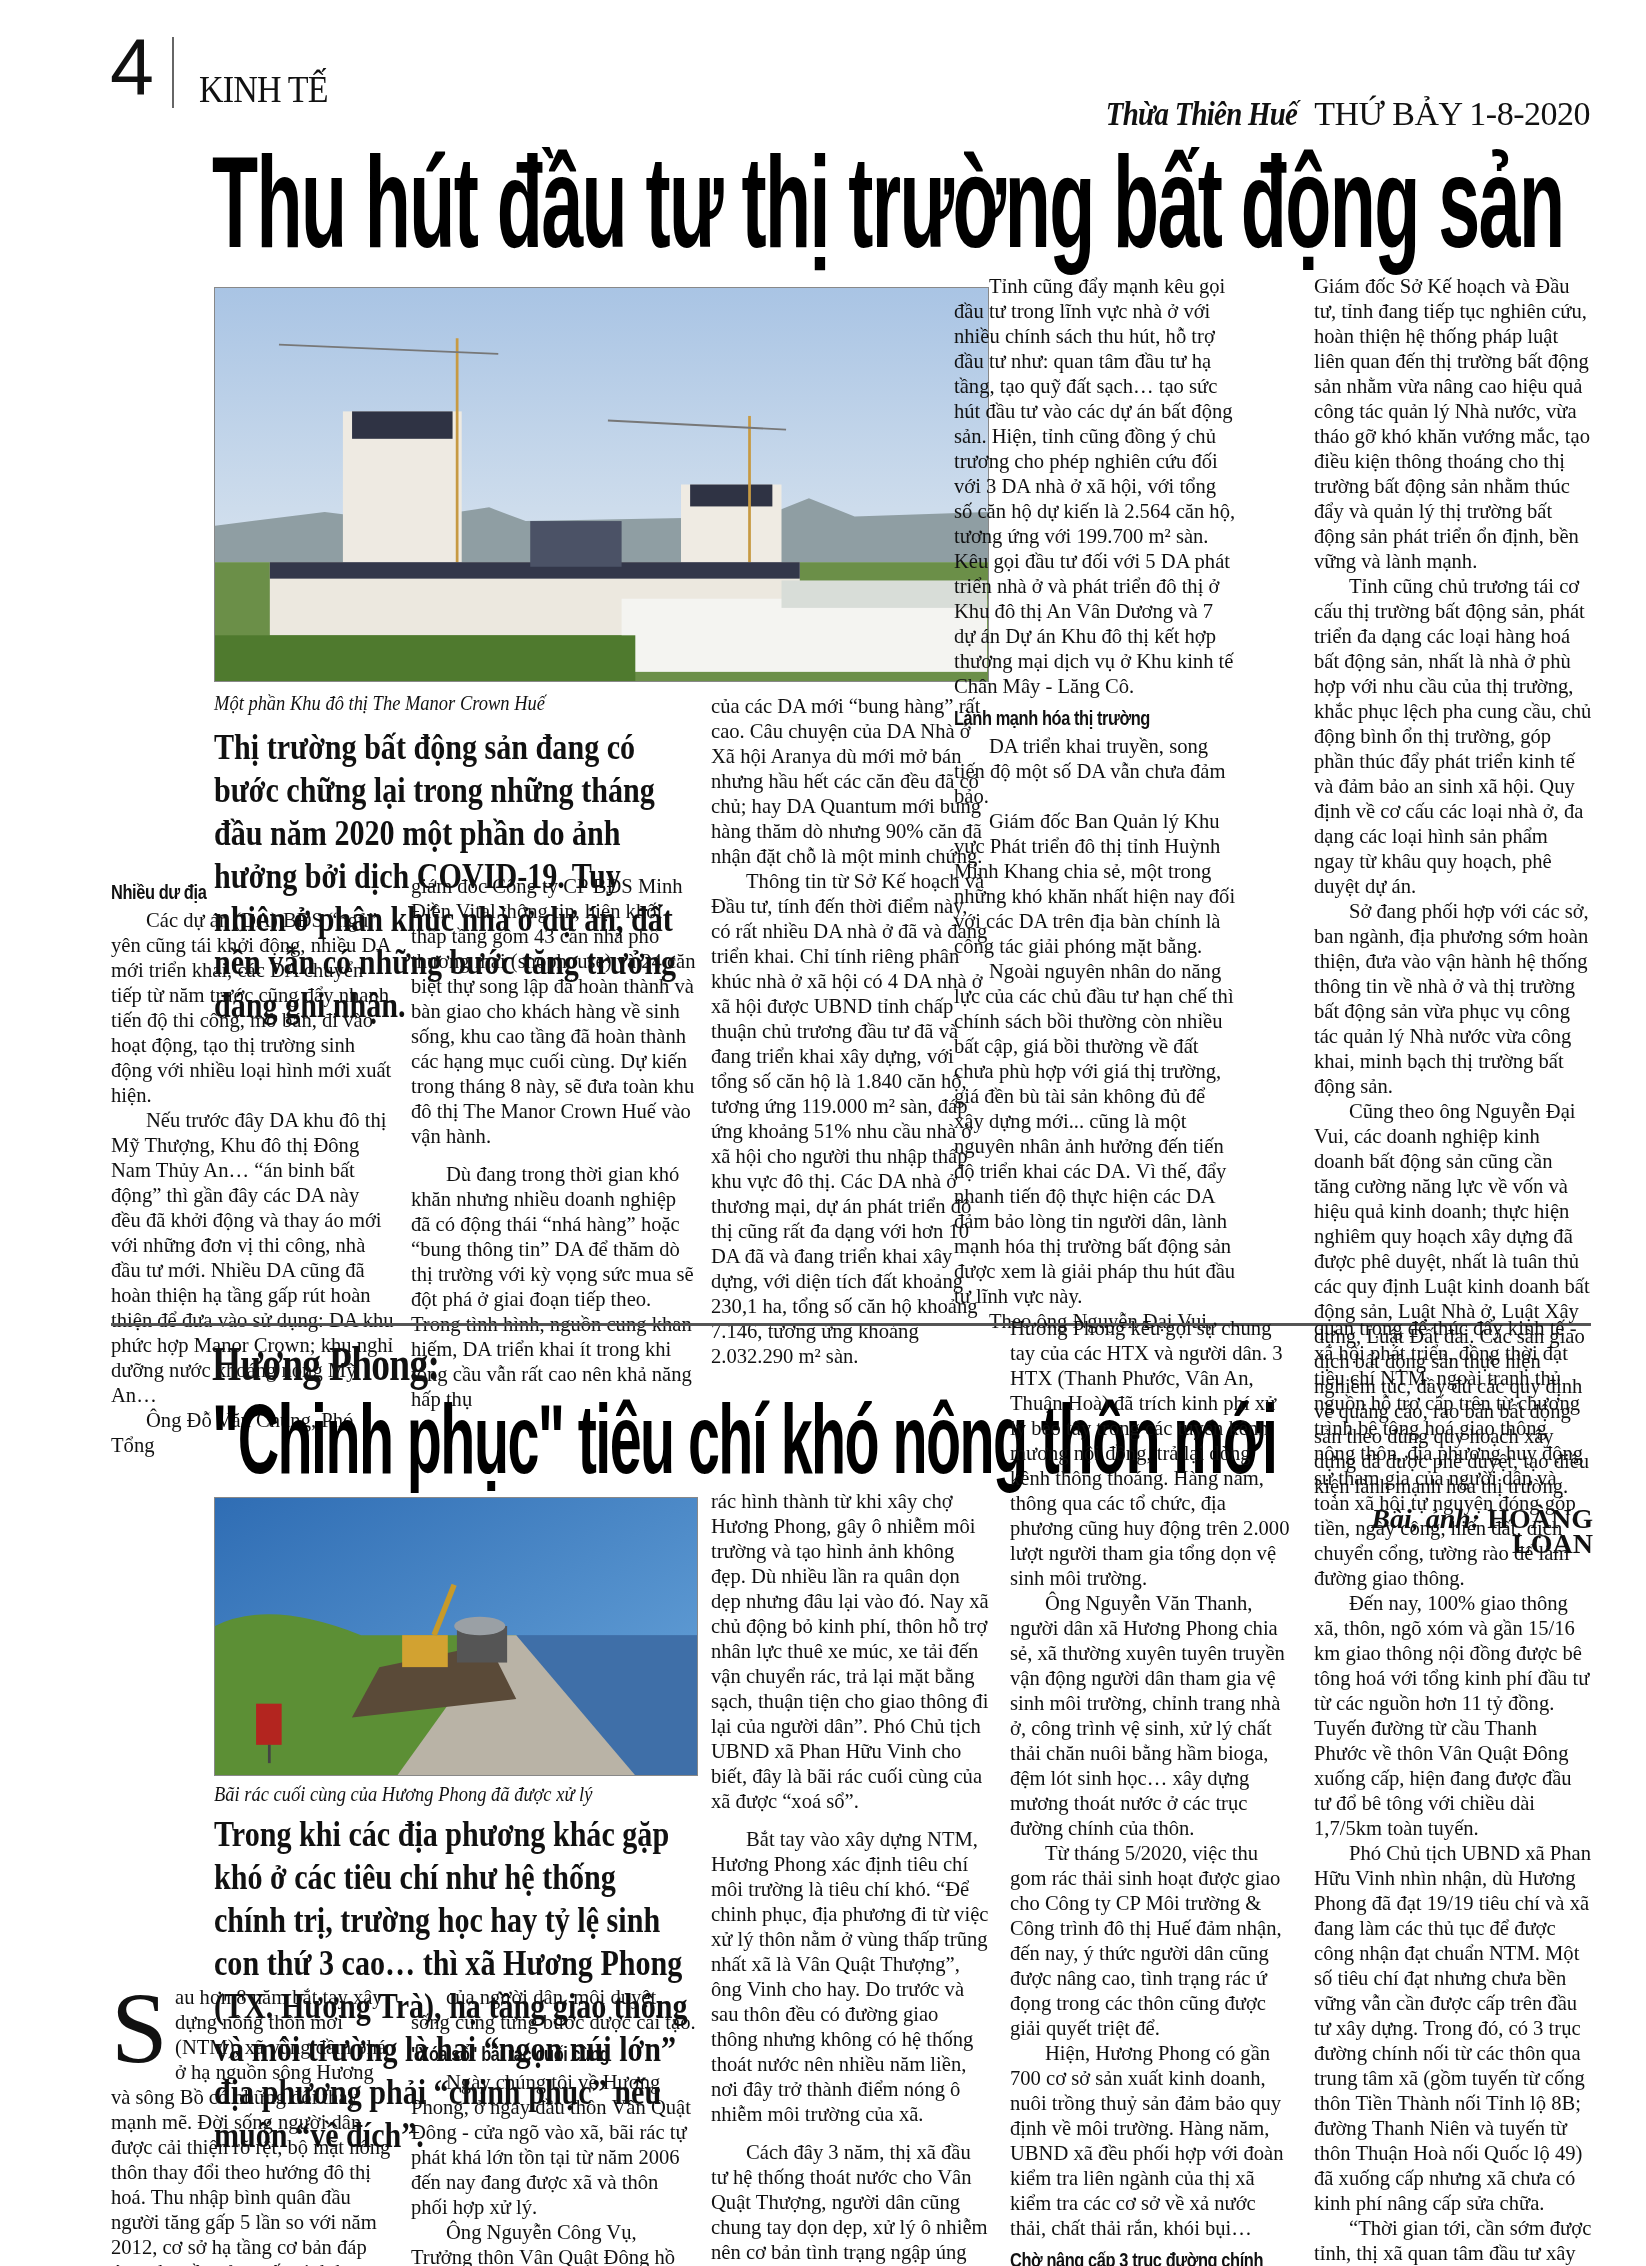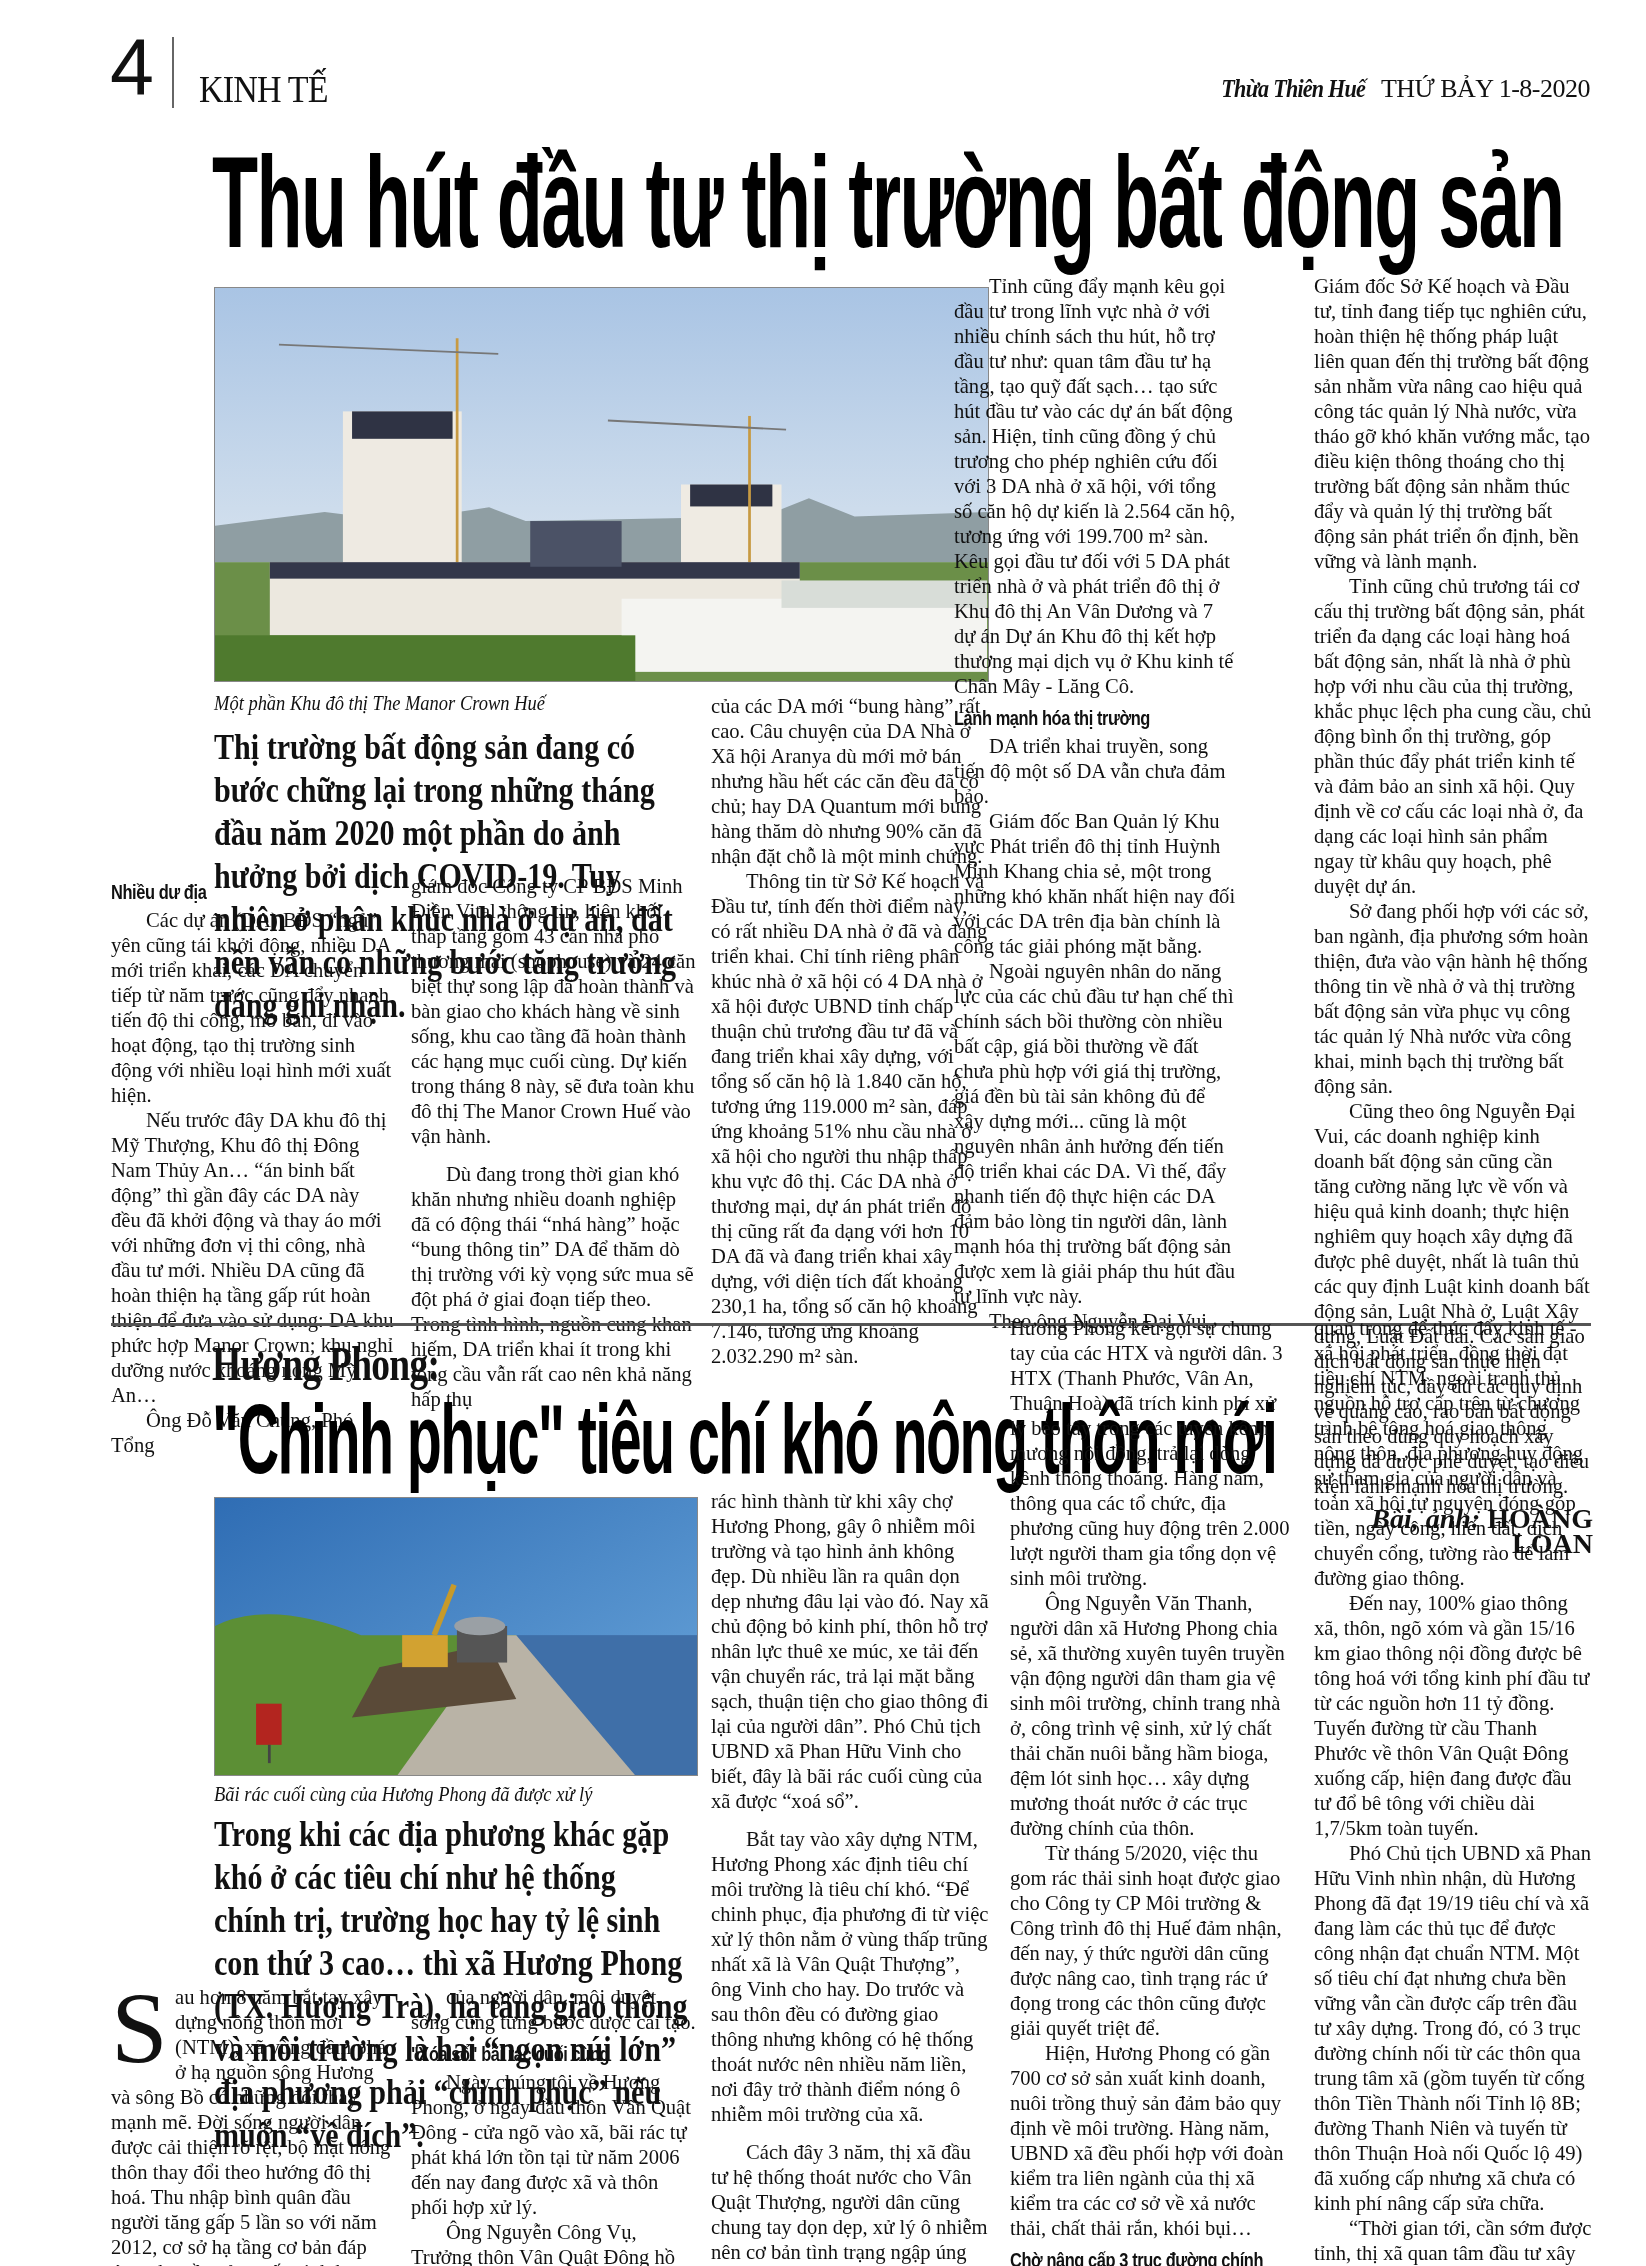--- a/index.html
+++ b/index.html
@@ -1,21 +1,21 @@
 <!DOCTYPE html>
 <html style="font-size:14.6px"><head>
 <meta charset="utf-8">
 <style>
   html, body { margin:0; padding:0; background:#ffffff; }
   body { width:1647px; height:2267px; position:relative; overflow:hidden; color:#111; font-family:"Liberation Serif", serif; }
   .abs { position:absolute; }
   .page-num { left:110px; top:27.4px; font-family:"Liberation Sans", sans-serif; font-size:79px; line-height:1; color:#111; }
   .page-sep { left:172px; top:37px; width:1.8px; height:71px; background:#666; }
   .section { left:199px; top:71px; font-family:"Liberation Serif", serif; font-size:37px; line-height:1; letter-spacing:-0.9px; transform:scaleX(0.92); transform-origin:left; }
-  .masthead { right:57px; top:76px; font-size:26px; line-height:1; white-space:nowrap; }
+  .masthead { right:57px; top:97px; font-size:34px; line-height:1; white-space:nowrap; }
   .masthead .brand { font-weight:bold; font-style:italic; font-family:"Liberation Serif", serif; transform:scaleX(0.85); display:inline-block; transform-origin:right; letter-spacing:-0.9px; }
   .masthead .date { margin-left:9.1px; letter-spacing:-0.5px; }
   .headline { font-family:"Liberation Sans", sans-serif; font-weight:bold; color:#000; white-space:nowrap; transform-origin:left top; line-height:1; letter-spacing:-2.7px; }
   .h1 { left:212px; top:137px; font-size:130px; transform:scaleX(0.58); }
   .kicker { left:212px; top:1336px; font-family:"Liberation Serif", serif; font-weight:bold; font-size:48px; transform:scaleX(0.78); transform-origin:left; white-space:nowrap; letter-spacing:-0.9px; }
   .h2 { left:212px; top:1389px; font-size:99px; transform:scaleX(0.58); }
   .photo { overflow:hidden; border:0.9px solid #888; }
   .caption { font-style:italic; font-size:21px; transform:scaleX(0.88); transform-origin:left; white-space:nowrap; }
   .lead { font-weight:bold; font-size:35px; line-height:43px; transform:scaleX(0.86); transform-origin:left top; }
   .col { font-size:20.6px; line-height:25px; text-align:left; }

